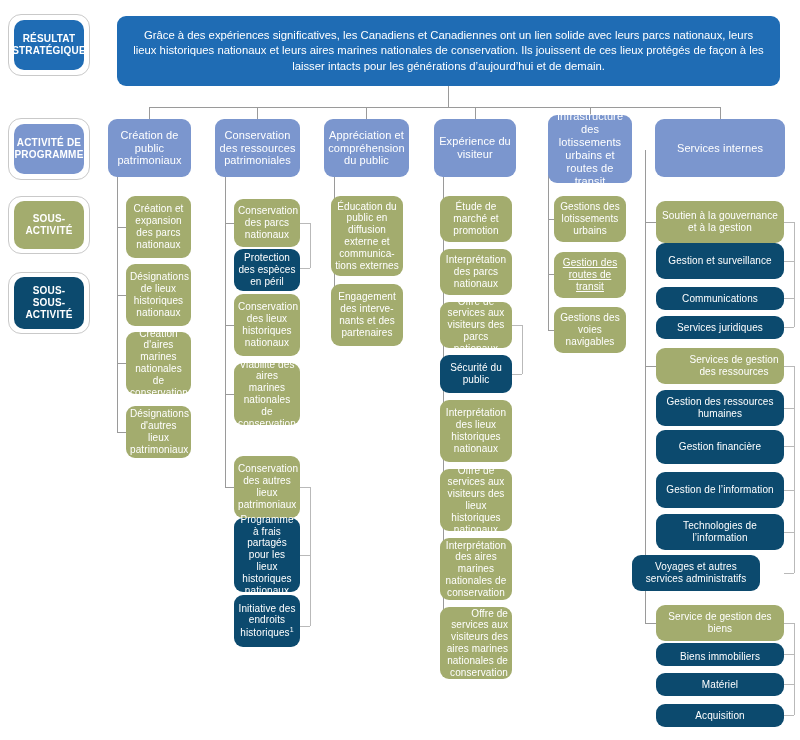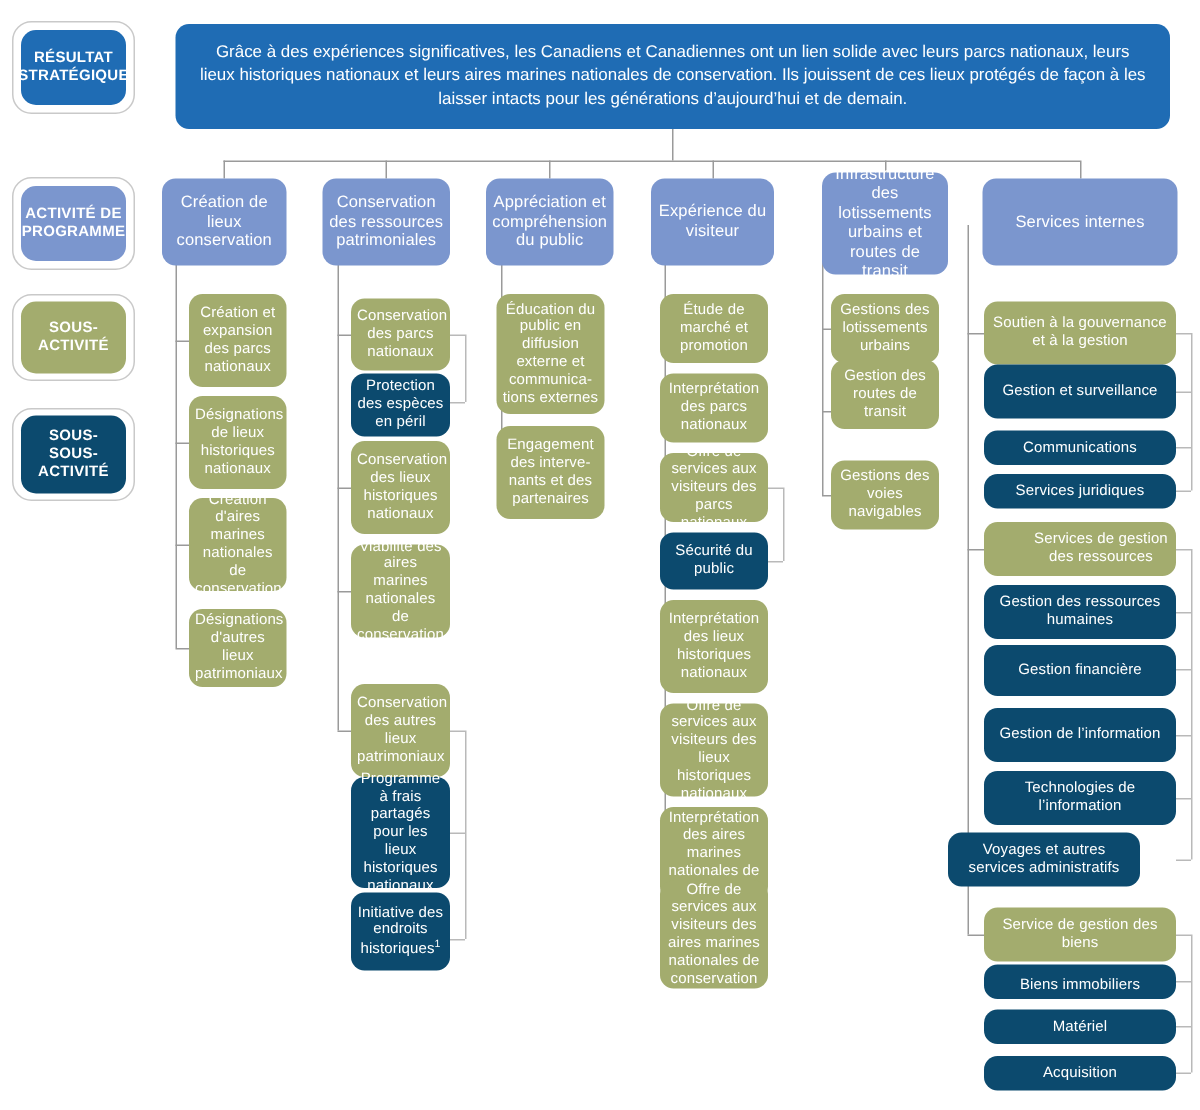--- a/index.html
+++ b/index.html
@@ -109,21 +109,21 @@
   <div class="ln h" style="left:149px; top:107px; width:571px;"></div>
 
   <div class="ln v" style="left:149px; top:107px; height:12px;"></div>
   <div class="ln v" style="left:257px; top:107px; height:12px;"></div>
   <div class="ln v" style="left:366px; top:107px; height:12px;"></div>
   <div class="ln v" style="left:475px; top:107px; height:12px;"></div>
   <div class="ln v" style="left:590px; top:107px; height:12px;"></div>
   <div class="ln v" style="left:720px; top:107px; height:12px;"></div>
 
   <div class="node lvl-pa" style="left:108px; top:119px; width:83px; height:58px;">
-    <span>Création de lieux conservation</span>
+    <span>Création de public patrimoniaux</span>
   </div>
   <div class="node lvl-pa" style="left:215px; top:119px; width:85px; height:58px;">
     <span>Conservation des ressources patrimoniales</span>
   </div>
   <div class="node lvl-pa" style="left:324px; top:119px; width:85px; height:58px;">
     <span>Appréciation et compréhension du public</span>
   </div>
   <div class="node lvl-pa" style="left:434px; top:119px; width:82px; height:58px;">
     <span>Expérience du visiteur</span>
   </div>
@@ -241,33 +241,33 @@
   <div class="node lvl-sa" style="left:440px; top:469px; width:72px; height:62px;">
     <span>Offre de services aux visiteurs des lieux historiques nationaux</span>
   </div>
 
   <div class="ln h" style="left:443px; top:569px; width:9px;"></div>
   <div class="node lvl-sa" style="left:440px; top:538px; width:72px; height:62px;">
     <span>Interprétation des aires marines nationales de conservation</span>
   </div>
 
   <div class="ln h" style="left:443px; top:643px; width:9px;"></div>
-  <div class="node lvl-sa" style="left:440px; top:587px; width:72px; height:72px;">
+  <div class="node lvl-sa" style="left:440px; top:607px; width:72px; height:72px;text-align:right;">
     <span>Offre de services aux visiteurs des aires marines nationales de conservation</span>
   </div>
 
   <div class="ln v" style="left:548px; top:150px; height:180px;"></div>
 
   <div class="ln h" style="left:548px; top:219px; width:9px;"></div>
   <div class="node lvl-sa" style="left:554px; top:196px; width:72px; height:46px;">
     <span>Gestions des lotissements urbains</span>
   </div>
 
   <div class="ln h" style="left:548px; top:274px; width:9px;"></div>
-  <div class="node lvl-sa" style="left:554px; top:240px; width:72px; height:46px;">
+  <div class="node lvl-sa" style="left:554px; top:252px; width:72px; height:46px;text-decoration:underline;">
     <span>Gestion des routes de transit</span>
   </div>
 
   <div class="ln h" style="left:548px; top:330px; width:9px;"></div>
   <div class="node lvl-sa" style="left:554px; top:307px; width:72px; height:46px;">
     <span>Gestions des voies navigables</span>
   </div>
 
   <div class="ln v" style="left:645px; top:150px; height:473px;"></div>
 

